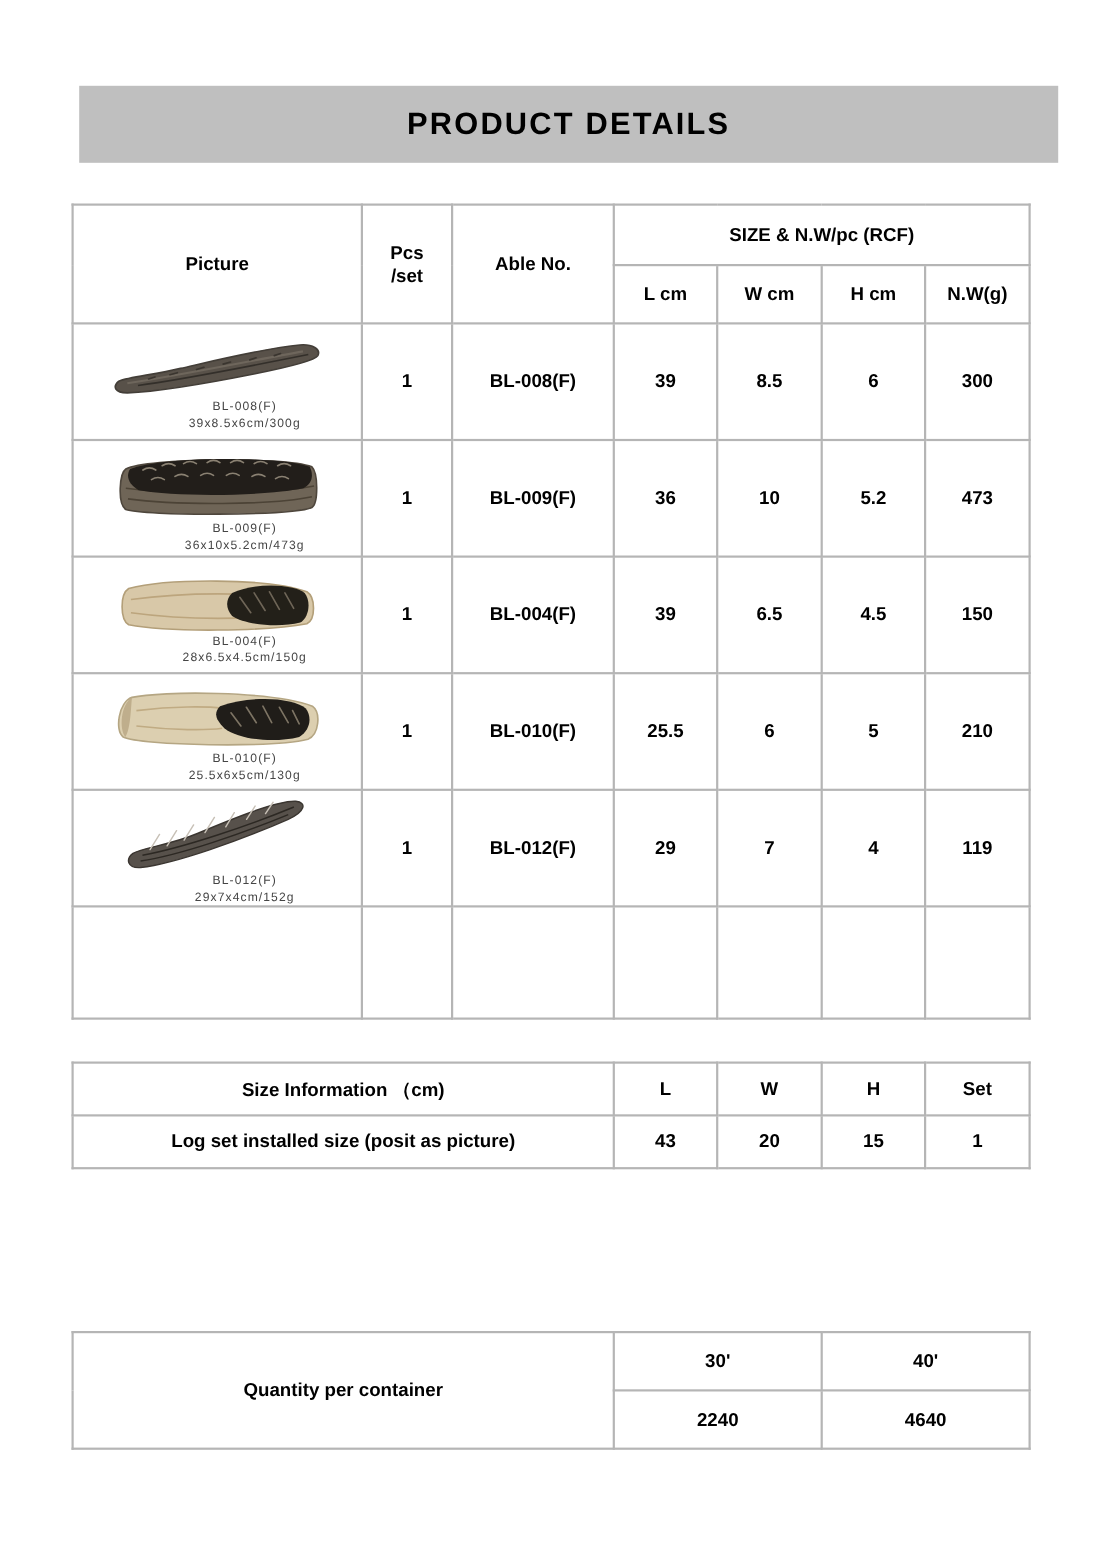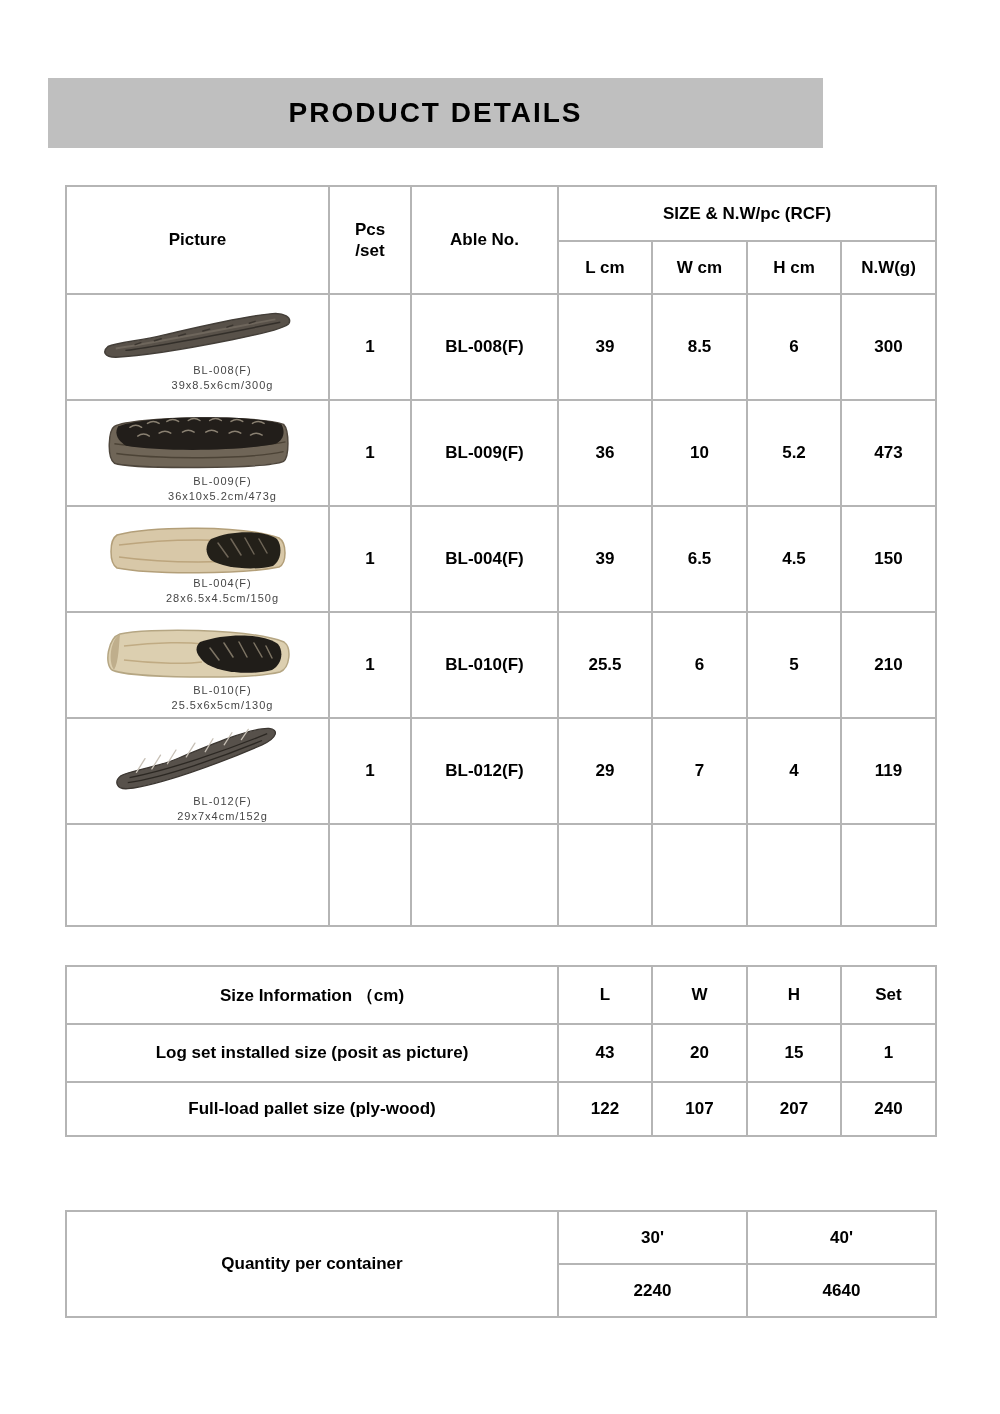--- a/index.html
+++ b/index.html
@@ -1,21 +1,21 @@
 <!DOCTYPE html>
 <html><head>
 <meta charset="utf-8">
 <style>
   html,body { margin:0; padding:0; }
   body {
     width:1000px; height:1414px; background:#ffffff; position:relative;
     font-family:"Liberation Sans", sans-serif; color:#000;
   }
   .header-bar {
-    position:absolute; left:48px; top:78px; width:775px; height:70px;
+    position:absolute; left:72px; top:78px; width:890px; height:70px;
     background:#bfbfbf; display:flex; align-items:center; justify-content:center;
   }
   .header-bar .title {
     font-size:28px; font-weight:bold; letter-spacing:2px; color:#000;
   }
   table.tbl {
     position:absolute; left:65px; width:870px;
     border-collapse:collapse; table-layout:fixed;
   }
   table.tbl td {
@@ -23,21 +23,21 @@
     font-size:17px; font-weight:bold; color:#000; padding:0; overflow:hidden;
     box-sizing:border-box;
   }
   .main-tbl { top:185px; }
   .size-tbl { top:965px; }
   .cont-tbl { top:1210px; }
   tr.h1 { height:55px; }
   tr.h2 { height:53px; }
   tr.prow { height:106px; }
   tr.erow { height:102px; }
-  tr.srow { height:58px; }
+  tr.srow { height:48px; }
   tr.crow { height:53px; }
   td.left-cell { text-align:left; padding-left:7px;border-radius:25px; }
   .stack span { display:block; line-height:1.25; }
   .photo-wrap {
     display:flex; flex-direction:column; align-items:center; justify-content:center;
     height:100%; gap:1px;
   }
   .caption {
     font-size:11px; font-weight:normal; letter-spacing:1px; color:#454545;
     line-height:1.3; text-align:center; transform:translateX(25px);
@@ -223,27 +223,20 @@
     <td>W</td>
     <td>H</td>
     <td>Set</td>
   </tr>
   <tr class="srow">
     <td class="left-cell">Log set installed size (posit as picture)</td>
     <td>43</td>
     <td>20</td>
     <td>15</td>
     <td>1</td>
-  </tr>
-  <tr class="srow" style="height:54px">
-    <td class="left-cell">Full-load pallet size (ply-wood)</td>
-    <td>122</td>
-    <td>107</td>
-    <td>207</td>
-    <td>240</td>
   </tr>
   </tbody>
 </table>
 
 <table class="tbl cont-tbl">
   <colgroup>
     <col style="width:492px">
       <col style="width:189px">
       <col style="width:189px">
   </colgroup>

